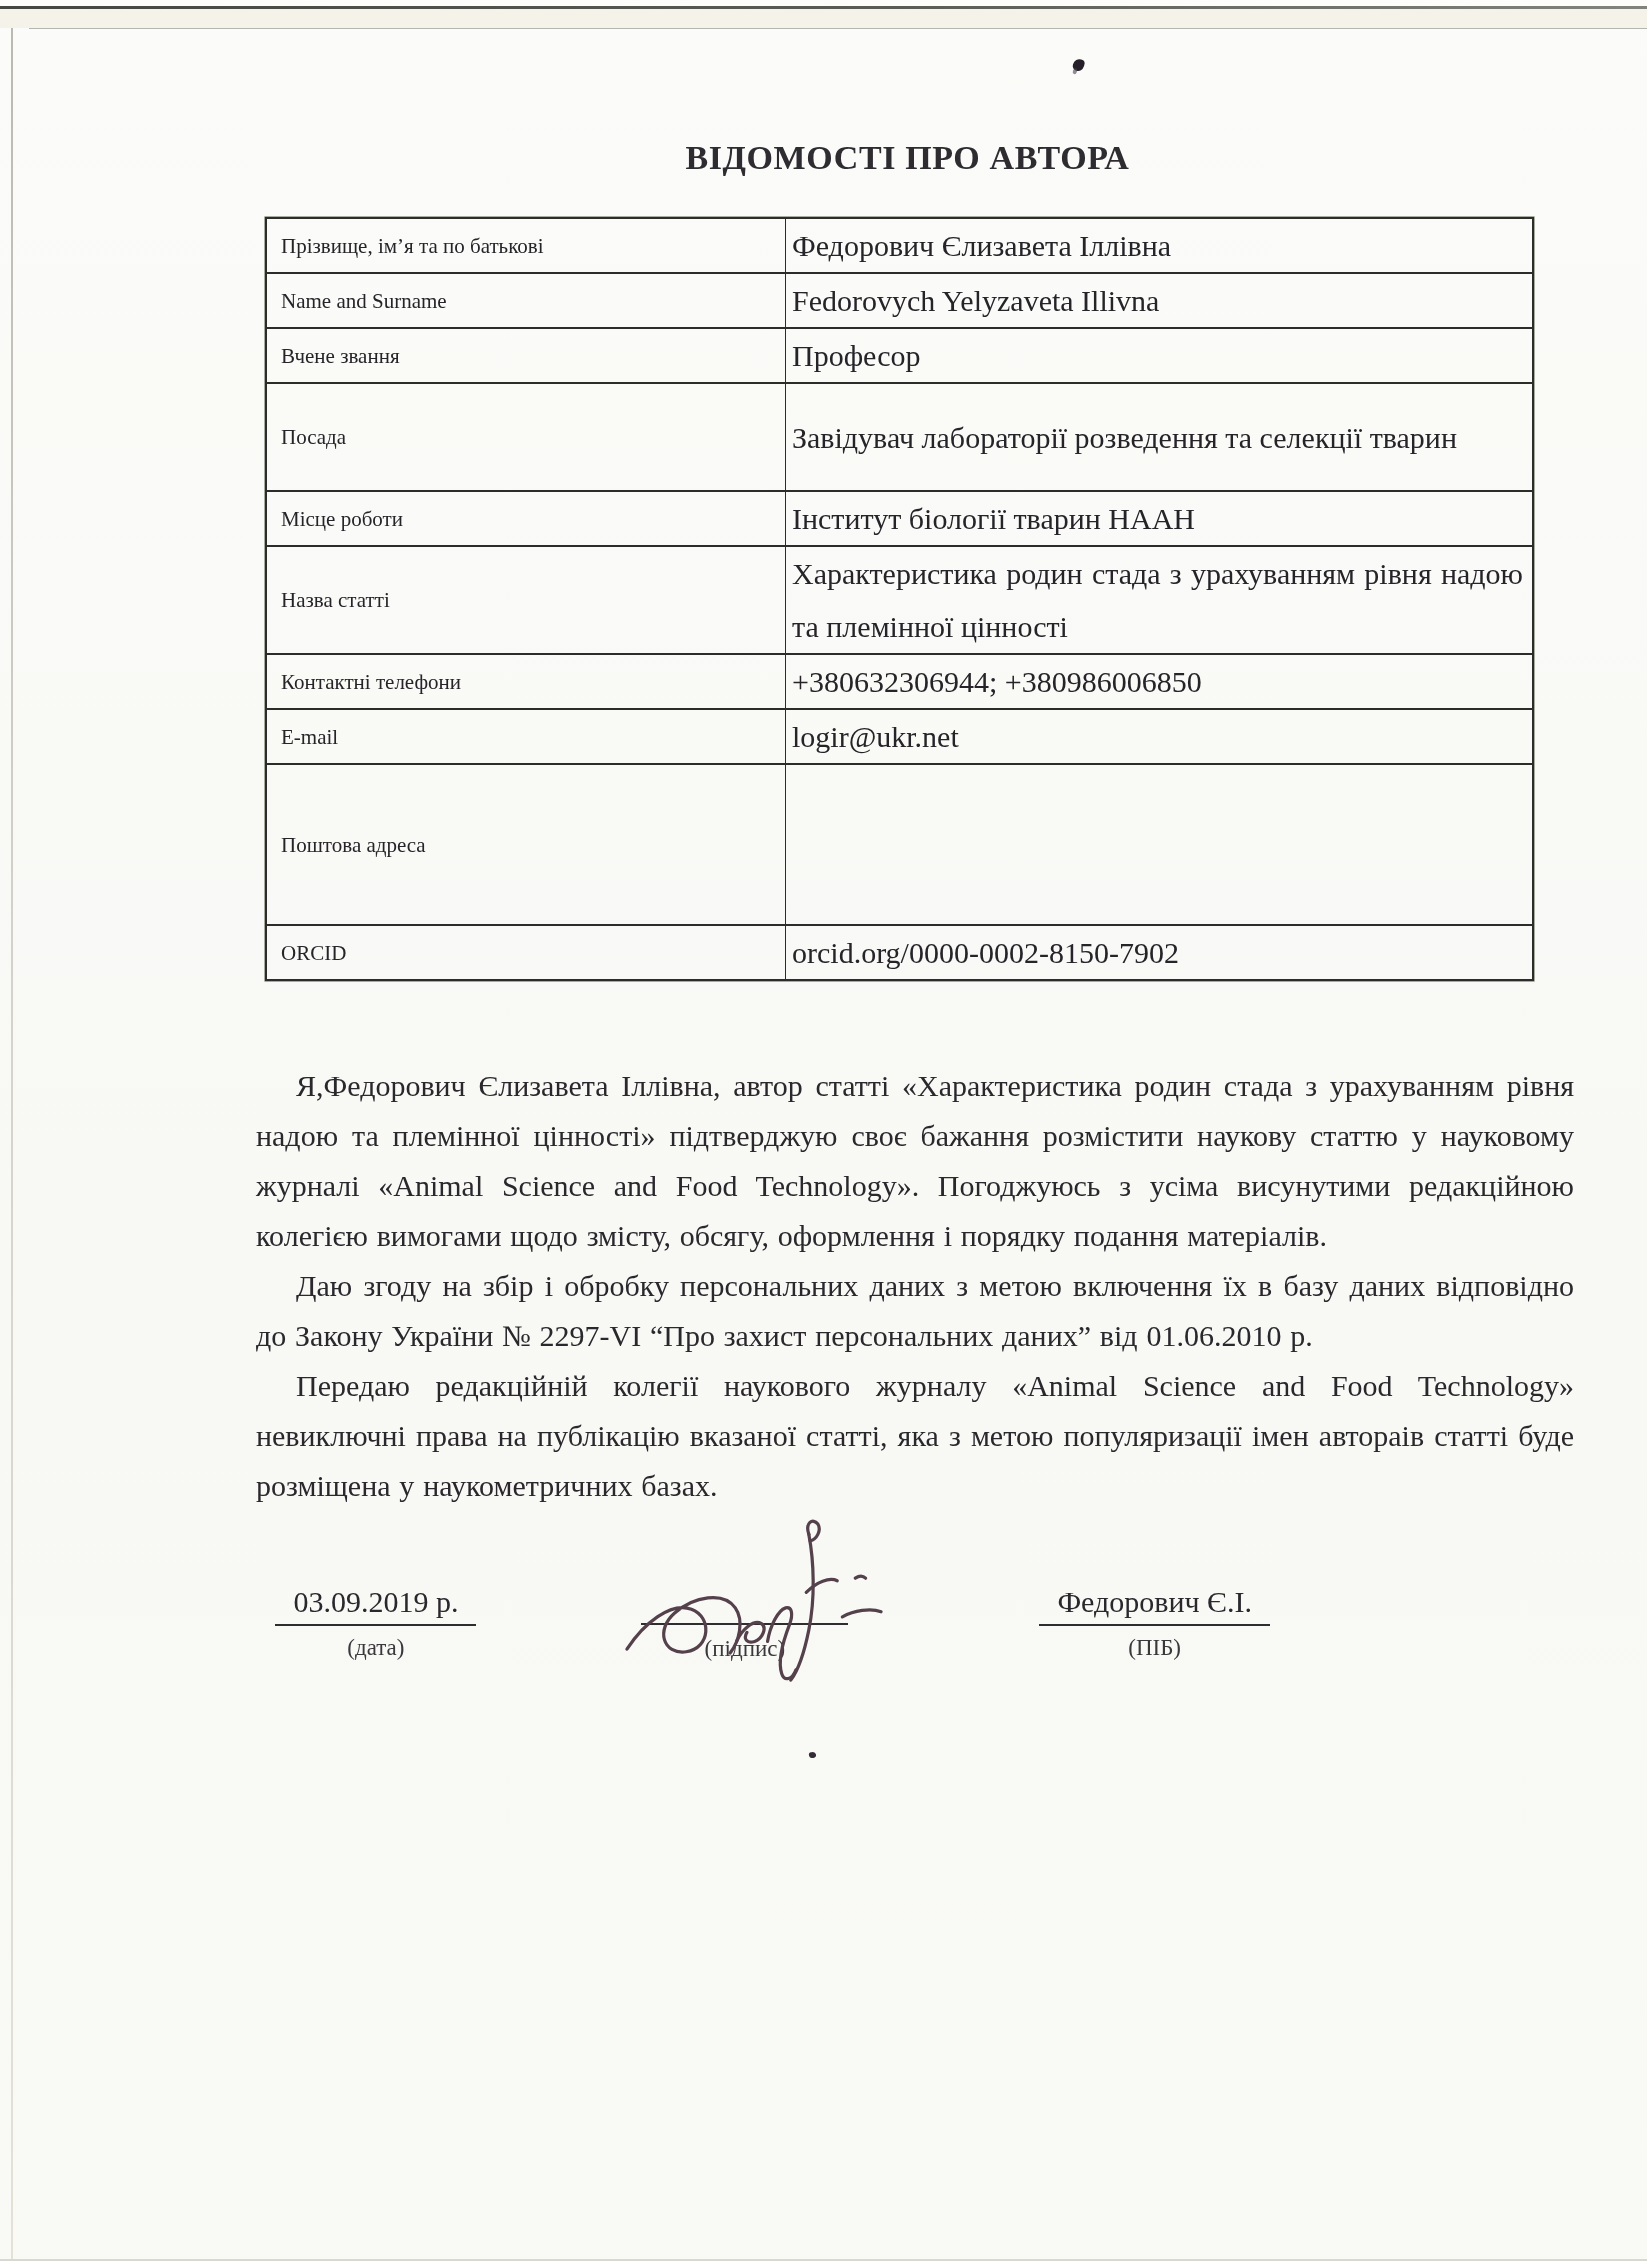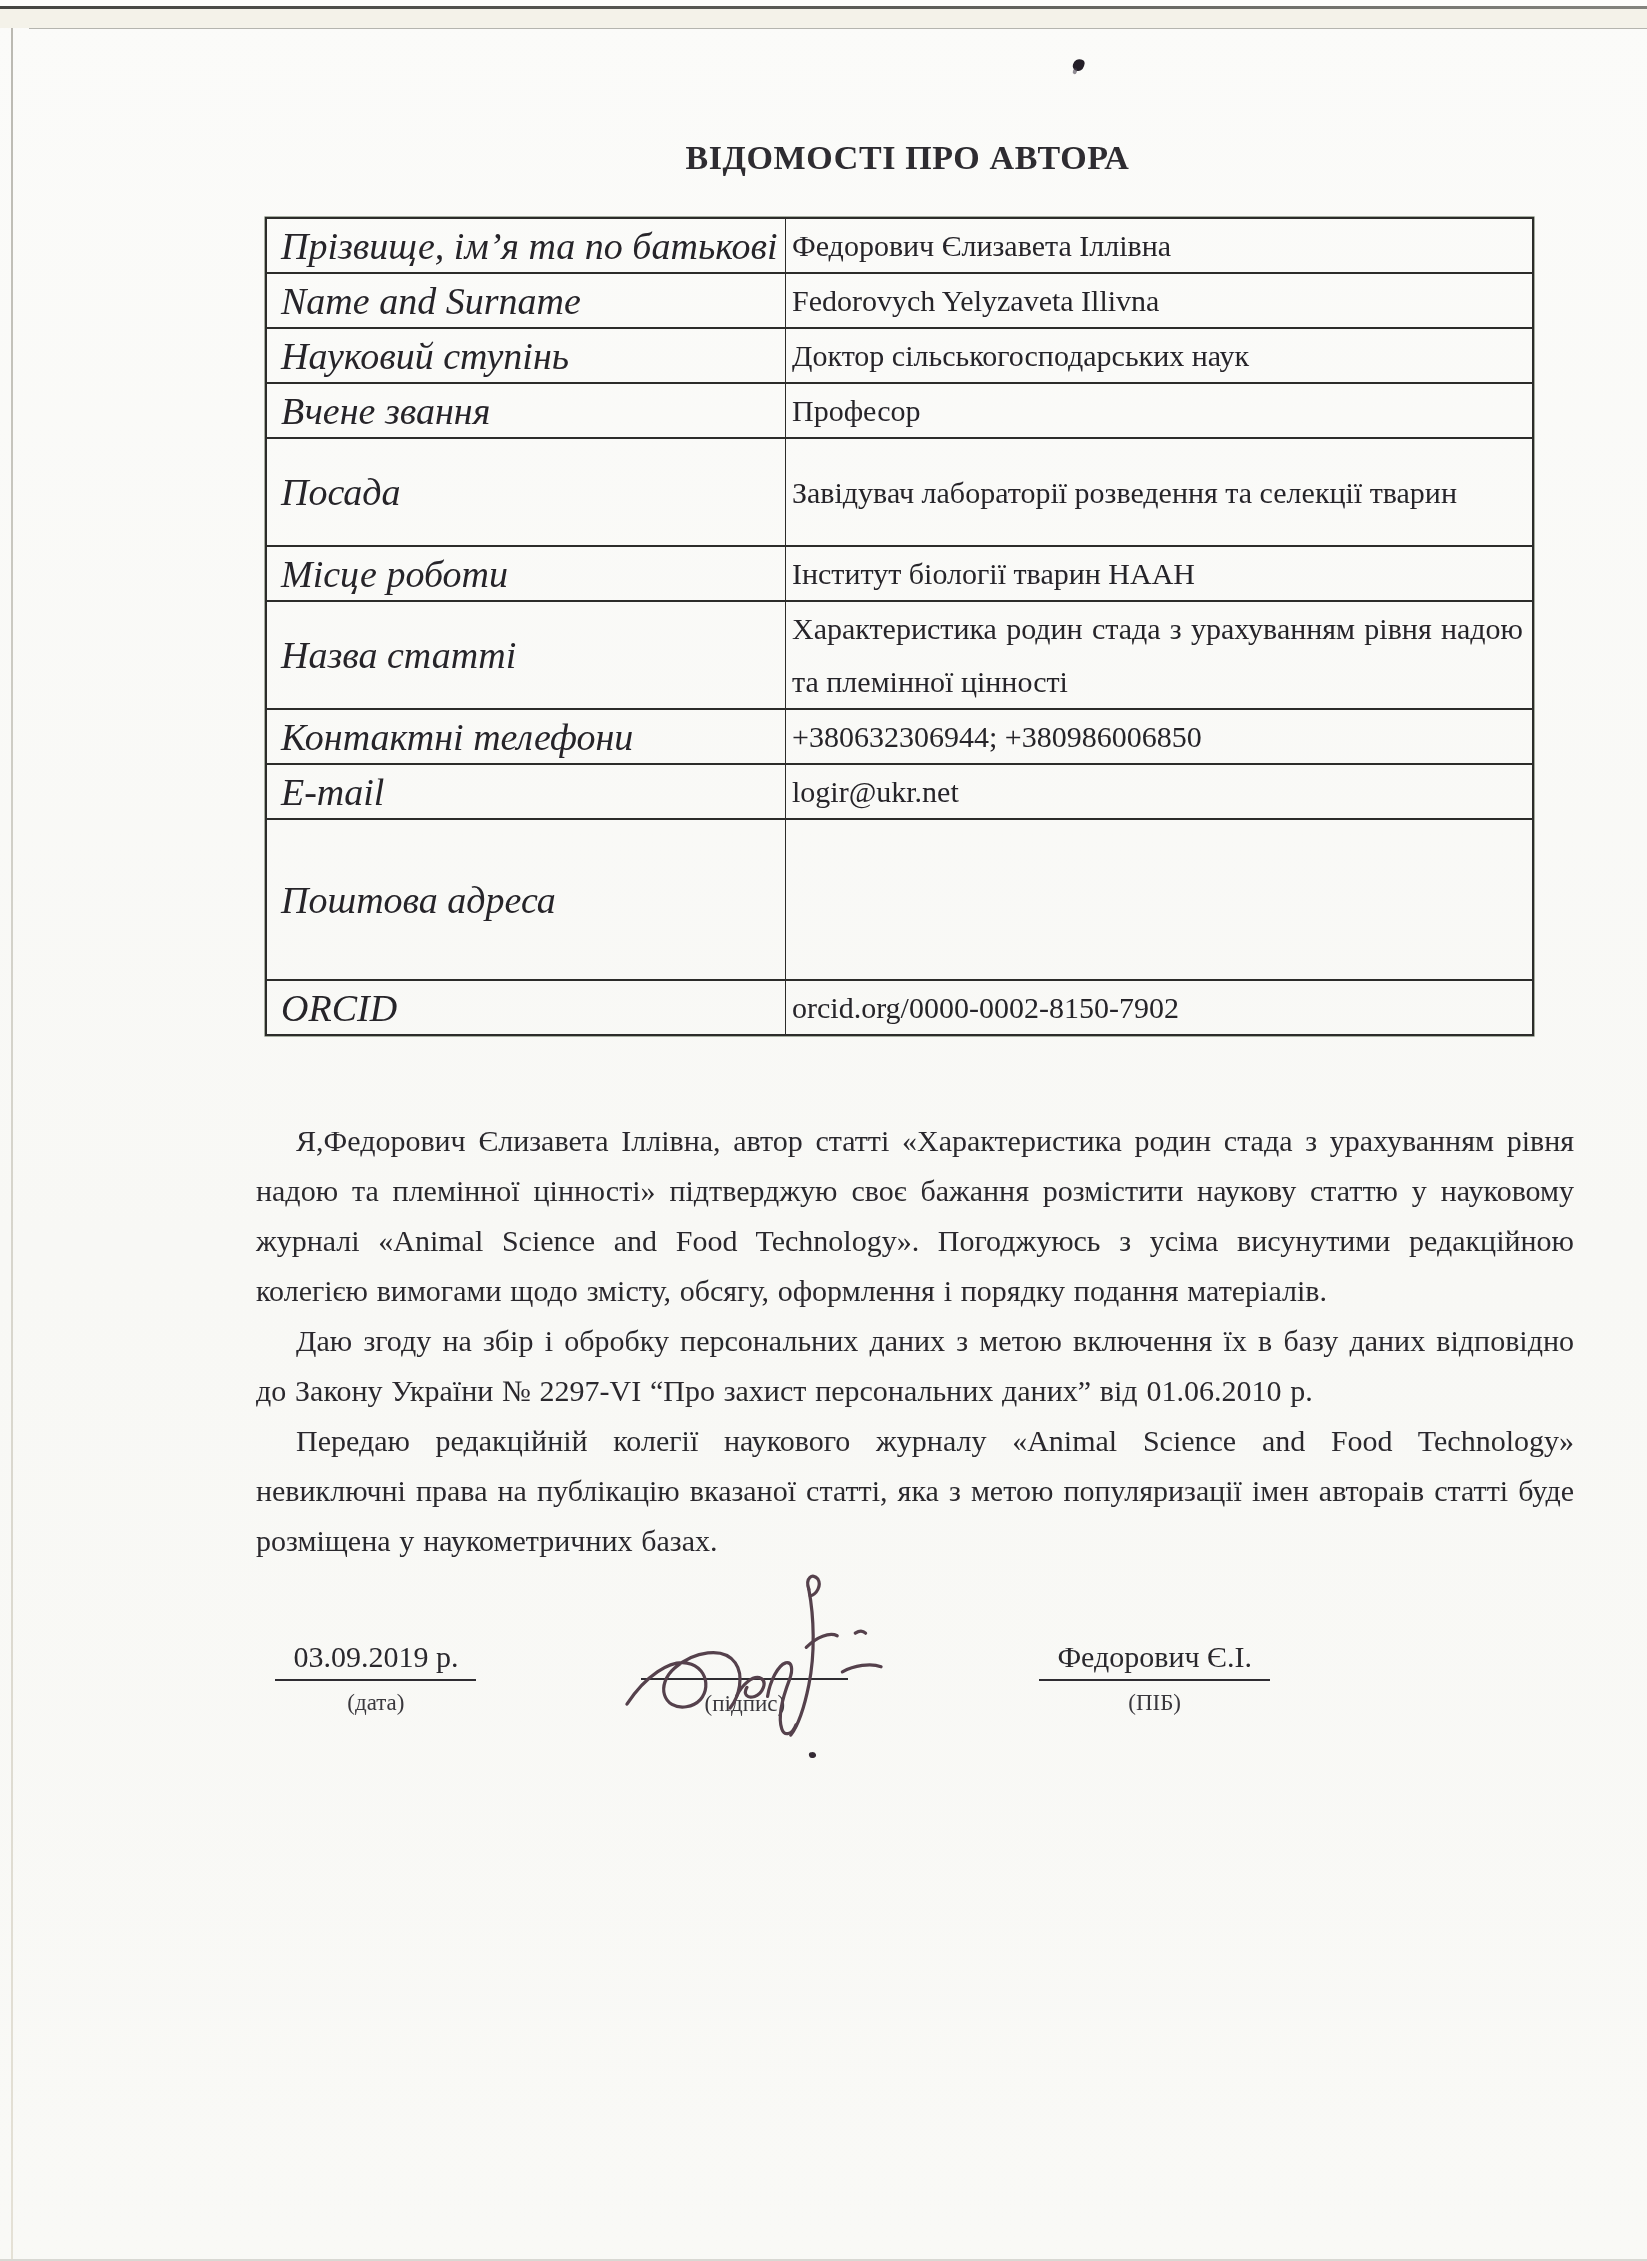--- a/index.html
+++ b/index.html
@@ -57,23 +57,22 @@
     border-collapse: collapse;
     box-shadow: 0 0 0 0.6px #6f7a66;
   }
   .info-table .tr { display: flex; border-bottom: 2.6px solid #2c2c2a; }
   .info-table .tr:last-child { border-bottom: none; }
   .cell-label {
     width: 497px; flex: 0 0 497px;
     border-right: 1.9px solid #2c2c2a;
     padding: 0 6.5px 0 14px;
     display: flex; align-items: center;
-    font-size: 38px; line-height: 52px;
+    font-size: 21px; line-height: 52px;
     color: #262429;
-    font-style: italic;
   }
   .cell-value {
     flex: 1 1 auto;
     padding: 0 9px 0 6.5px;
     display: flex; align-items: center;
     font-size: 30px; line-height: 53px;
     color: #262429;
   }
   .cell-value > span { display: block; width: 100%; text-align: justify; }
   .tr.h1 .cell-label, .tr.h1 .cell-value { min-height: 51px; }
@@ -139,26 +138,20 @@
       <div class="tr h1">
         <div class="cell-label">Прізвище, ім’я та по батькові</div>
         <div class="cell-value">
             <span>Федорович Єлизавета Іллівна</span>
           </div>
       </div>
       <div class="tr h1">
         <div class="cell-label">Name and Surname</div>
         <div class="cell-value">
             <span>Fedorovych Yelyzaveta Illivna</span>
-          </div>
-      </div>
-      <div class="tr h1">
-        <div class="cell-label">Науковий ступінь</div>
-        <div class="cell-value">
-            <span>Доктор сільськогосподарських наук</span>
           </div>
       </div>
       <div class="tr h1">
         <div class="cell-label">Вчене звання</div>
         <div class="cell-value">
             <span>Професор</span>
           </div>
       </div>
       <div class="tr h2">
         <div class="cell-label">Посада</div>

